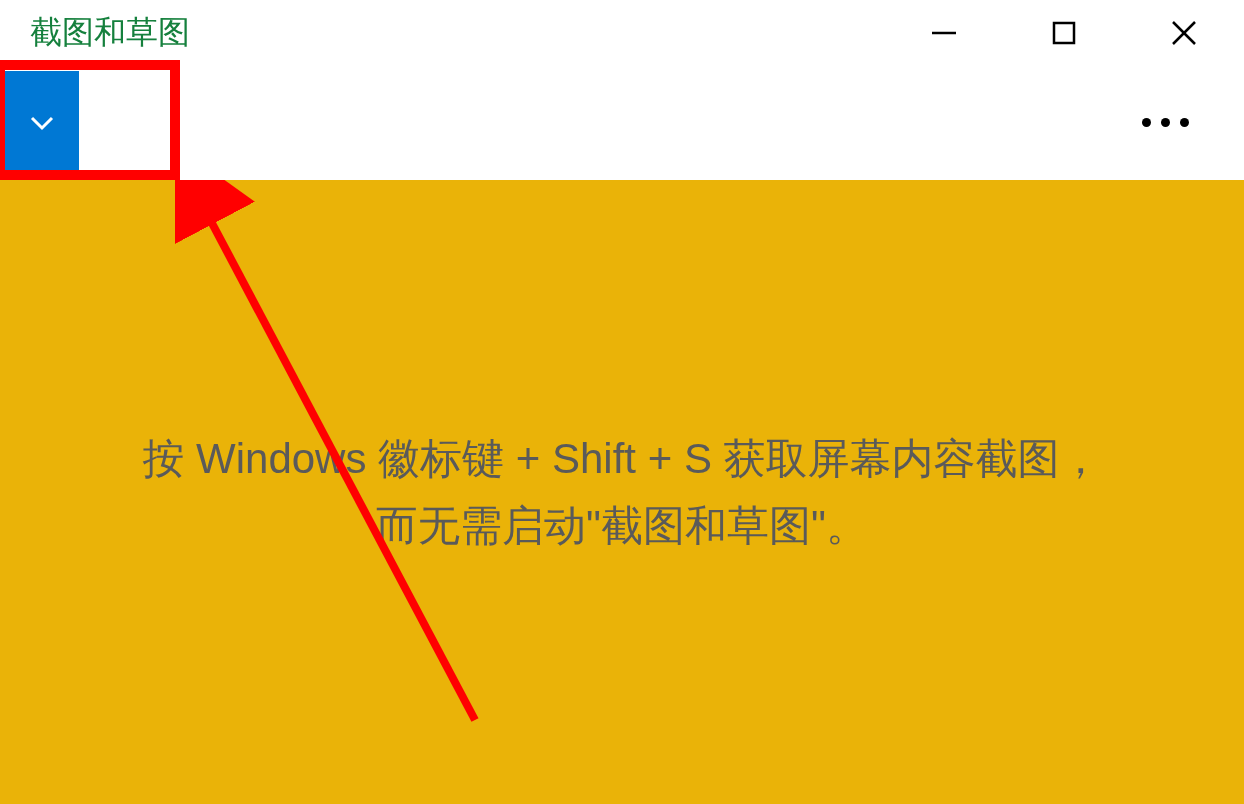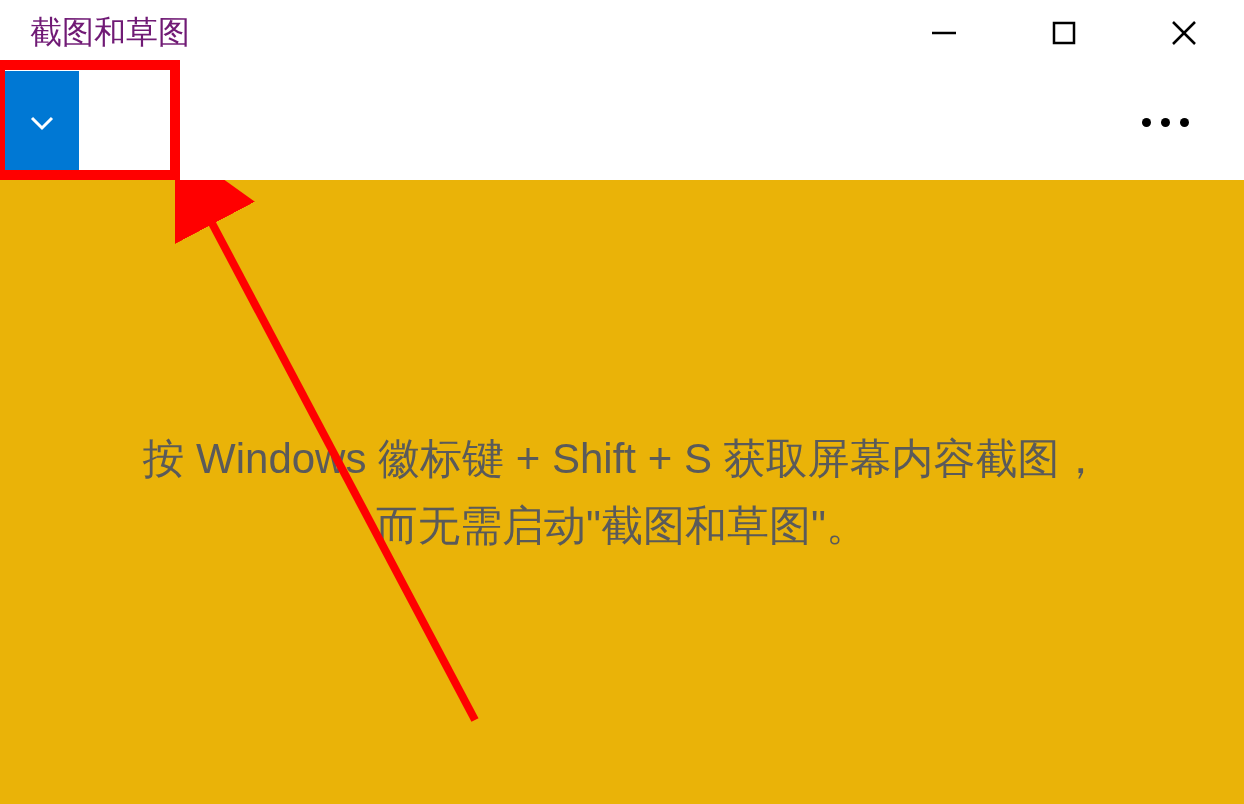--- a/index.html
+++ b/index.html
@@ -18,21 +18,21 @@
     .title-bar {
       height: 65px;
       background: #ffffff;
       display: flex;
       align-items: center;
       justify-content: space-between;
       padding: 0 0 0 30px;
     }
     .title-text {
       font-size: 32px;
-      color: #701a75;
+      color: #15803d;
       font-weight: 400;
     }
     .window-controls {
       display: flex;
       align-items: center;
       height: 100%;
     }
     .window-control {
       width: 120px;
       height: 65px;

